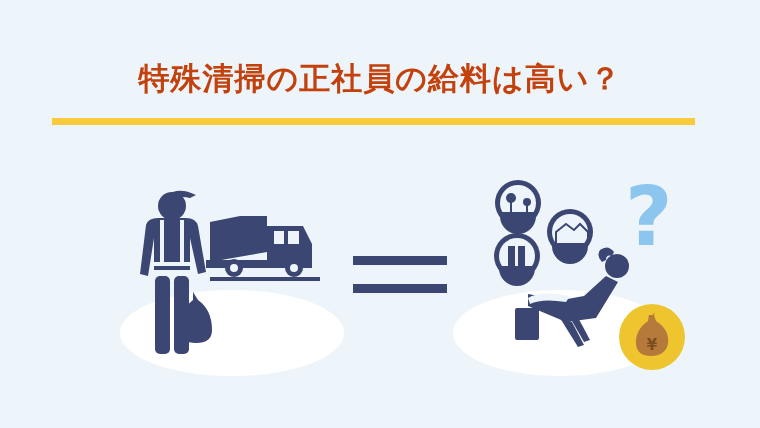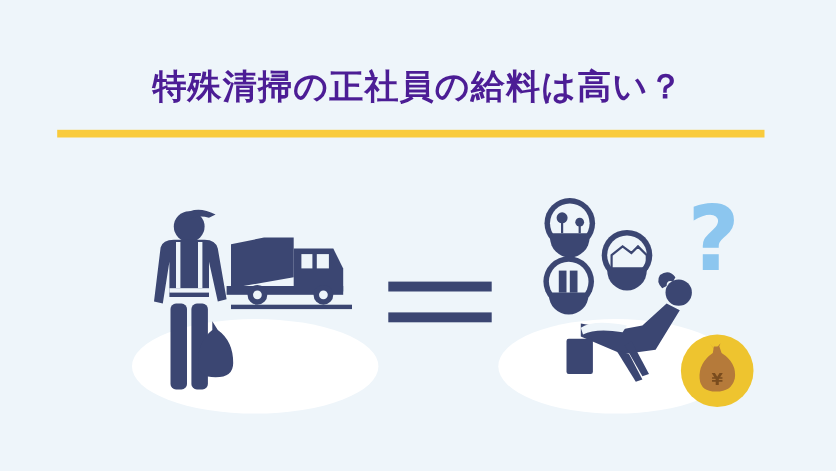--- a/index.html
+++ b/index.html
@@ -1,17 +1,17 @@
 <!DOCTYPE html>
 <html><head>
 <meta charset="utf-8">
 <style>
   html,body{margin:0;padding:0;}
   body{width:760px;height:428px;background:#eef5fa;position:relative;overflow:hidden;font-family:"DejaVu Sans",sans-serif;}
-  .title{position:absolute;left:0;top:58px;width:760px;text-align:center;font-size:31px;font-weight:bold;color:#4c1d95;letter-spacing:1px;}
+  .title{position:absolute;left:0;top:58px;width:760px;text-align:center;font-size:31px;font-weight:bold;color:#c2410c;letter-spacing:1px;}
   .underline{position:absolute;left:52px;top:118px;width:643px;height:7px;background:#f9cb3c;}
   svg{position:absolute;left:0;top:0;}
 </style>
 </head>
 <body>
 
 <div class="title">特殊清掃の正社員の給料は高い？</div>
 <div class="underline"></div>
 
 <svg width="760" height="428" viewBox="0 0 760 428">

